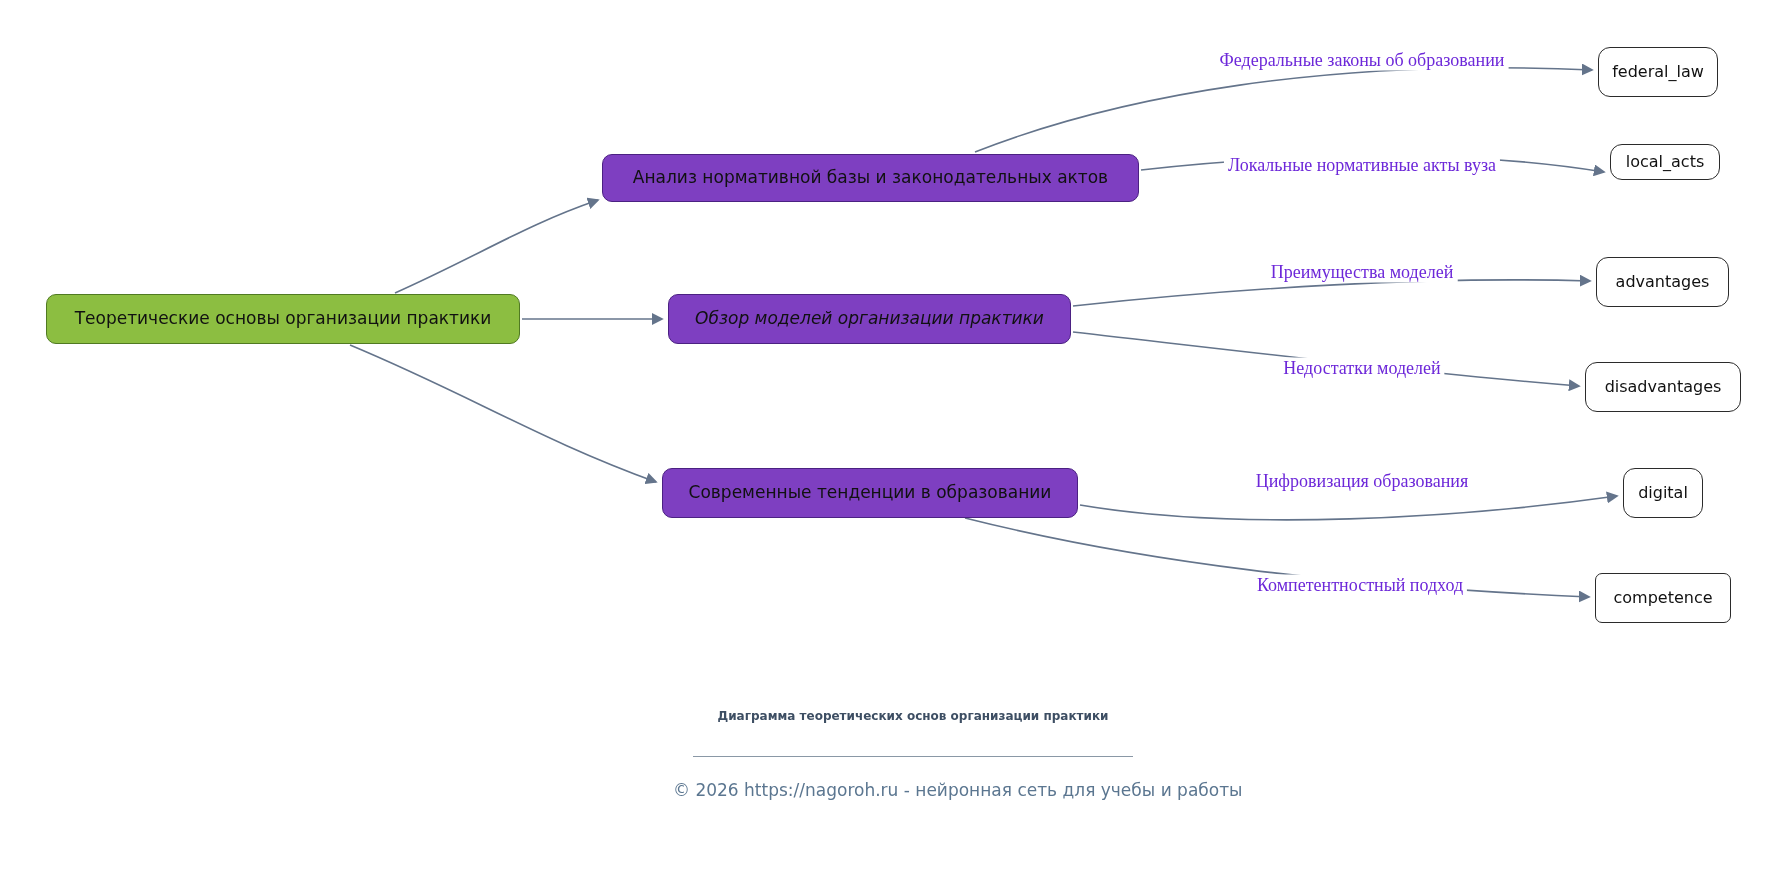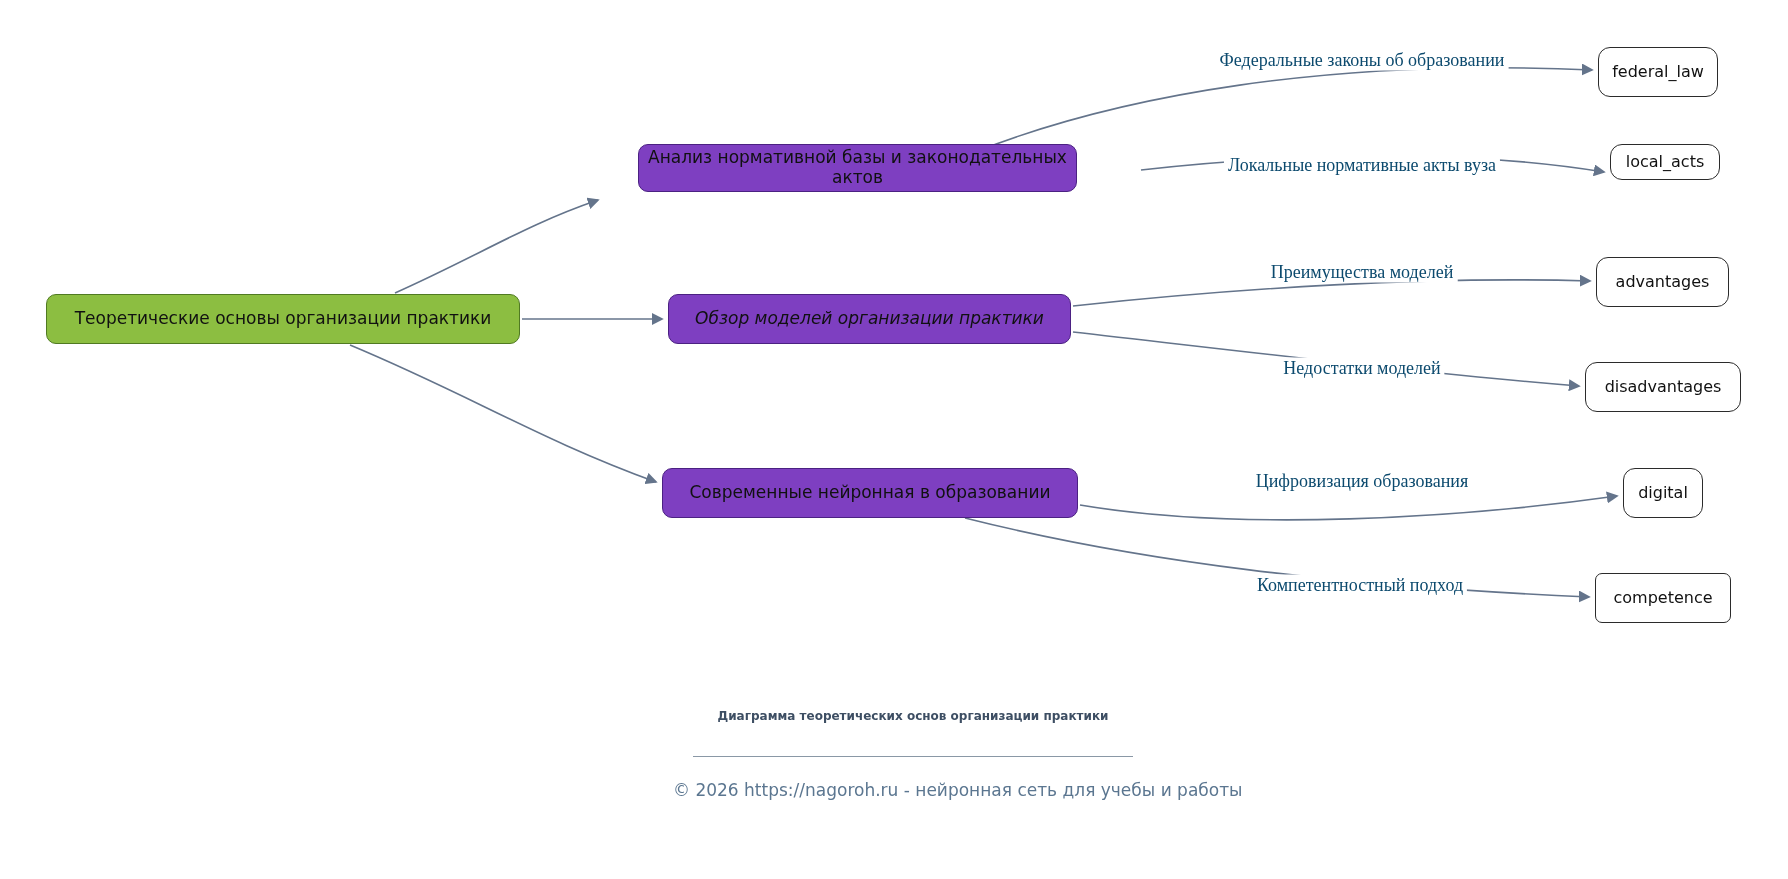--- a/index.html
+++ b/index.html
@@ -20,37 +20,37 @@
   .arrowhead{fill:var(--edge);}
   .node{
     position:absolute;display:flex;align-items:center;justify-content:center;
     border-radius:10px;font-size:17px;color:#111;text-align:center;line-height:1.15;
   }
   .node.root{
     background:var(--root-fill);border:1.6px solid var(--root-stroke);
     left:46px;top:294px;width:474px;height:50px;
   }
   .node.branch{background:var(--branch-fill);border:1.6px solid var(--branch-stroke);}
-  .node.branch.b1{left:602px;top:144px;width:439px;height:48px;margin-left:36px;}
+  .node.branch.b1{left:602px;top:154px;width:537px;height:48px;}
   .node.branch.b2{left:668px;top:294px;width:403px;height:50px;font-style:italic;}
   .node.branch.b3{left:662px;top:468px;width:416px;height:50px;}
   .node.leaf{
     background:var(--leaf-fill);border:1.3px solid var(--leaf-stroke);
     border-radius:12px;font-size:16px;
   }
   .node.leaf.l1{left:1598px;top:47px;width:120px;height:50px;}
   .node.leaf.l2{left:1610px;top:144px;width:110px;height:36px;}
   .node.leaf.l3{left:1596px;top:257px;width:133px;height:50px;}
   .node.leaf.l4{left:1585px;top:362px;width:156px;height:50px;}
   .node.leaf.l5{left:1623px;top:468px;width:80px;height:50px;}
   .node.leaf.l6{left:1595px;top:573px;width:136px;height:50px;border-radius:7px;}
   .edge-label{
     position:absolute;transform:translate(-50%,-50%);
     font-family:"Liberation Serif","DejaVu Serif",serif;
-    font-size:18px;color:#0c4a6e;background:#ffffff;padding:0 4px;white-space:nowrap;
+    font-size:18px;color:#6d28d9;background:#ffffff;padding:0 4px;white-space:nowrap;
   }
   .el1{left:1362px;top:60px;}
   .el2{left:1362px;top:165px;}
   .el3{left:1362px;top:272px;}
   .el4{left:1362px;top:368px;}
   .el5{left:1362px;top:481px;}
   .el6{left:1360px;top:585px;}
   .caption{
     position:absolute;left:673px;top:708px;width:480px;text-align:center;
     font-weight:bold;font-size:12px;color:var(--caption-color);line-height:1.35;
@@ -83,21 +83,21 @@
     <path class="edge" d="M 1073 306 C 1240 288, 1430 276, 1590 281" marker-end="url(#arrow)"></path>
     <path class="edge" d="M 1073 332 C 1250 352, 1430 374, 1579 386" marker-end="url(#arrow)"></path>
     <path class="edge" d="M 1080 505 C 1240 532, 1460 518, 1617 496" marker-end="url(#arrow)"></path>
     <path class="edge" d="M 965 518 C 1140 562, 1340 586, 1589 597" marker-end="url(#arrow)"></path>
   </svg>
 
   <div class="node root">Теоретические основы организации практики</div>
 
   <div class="node branch b1">Анализ нормативной базы и законодательных актов</div>
   <div class="node branch b2">Обзор моделей организации практики</div>
-  <div class="node branch b3">Современные нейронная в образовании</div>
+  <div class="node branch b3">Современные тенденции в образовании</div>
 
   <div class="node leaf l1">federal_law</div>
   <div class="node leaf l2">local_acts</div>
   <div class="node leaf l3">advantages</div>
   <div class="node leaf l4">disadvantages</div>
   <div class="node leaf l5">digital</div>
   <div class="node leaf l6">competence</div>
 
   <div class="edge-label el1">Федеральные законы об образовании</div>
   <div class="edge-label el2">Локальные нормативные акты вуза</div>

